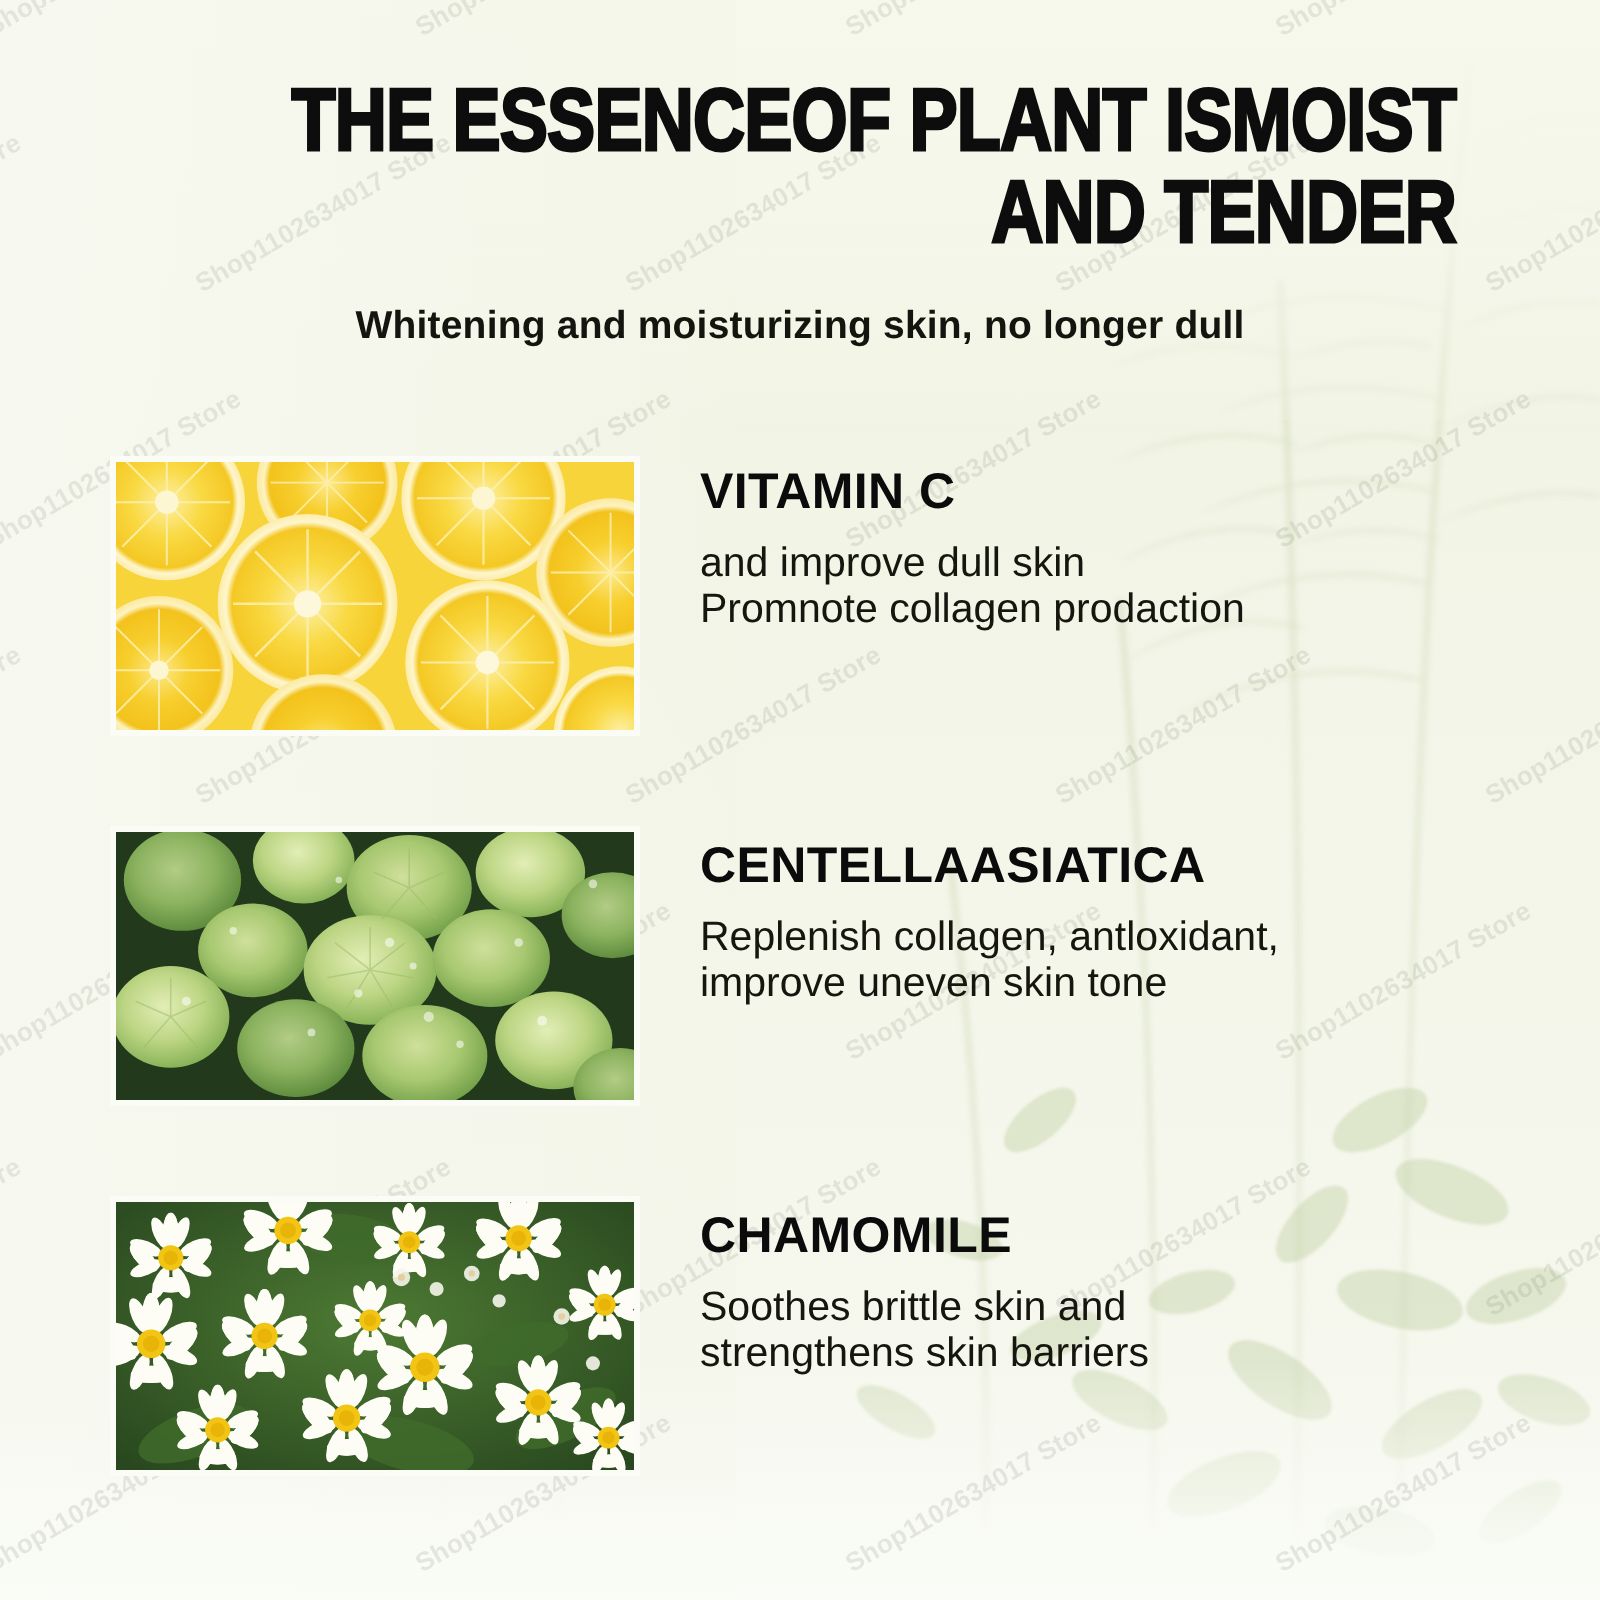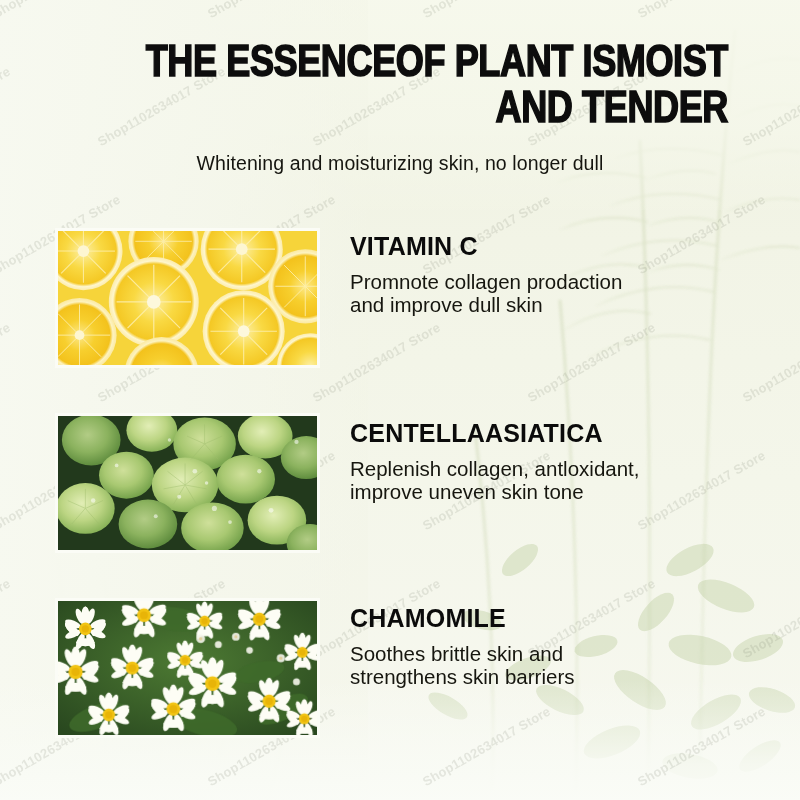--- a/index.html
+++ b/index.html
@@ -97,21 +97,21 @@
     -webkit-text-stroke: 1.6px #0d0d0d;
   }
 
   .subtitle {
     position: absolute;
     left: 0; right: 0;
     top: 152px;
     text-align: center;
     color: #15150f;
     font-size: 19.5px;
-    font-weight: 400;
+    font-weight: 700;
     letter-spacing: 0.1px;
   }
 
   .row {
     position: absolute;
     left: 55px;
     width: 690px;
     height: 142px;
     text-decoration: underline;
   }
@@ -366,22 +366,22 @@
             <circle cx="190" cy="104" r="6" fill="#fdf8dc"></circle>
 
             <circle cx="106" cy="148" r="38" fill="url(#cit)"></circle>
             <circle cx="258" cy="140" r="34" fill="url(#cit2)"></circle>
           </g>
         </svg>
       </div>
       <div class="texts">
         <p class="ing-title">VITAMIN C</p>
         <p class="ing-desc">
+          <span>and improve dull skin</span>
           <span>Promnote collagen prodaction</span>
-          <span>and improve dull skin</span>
         </p>
       </div>
     </div>
 
     <div class="row row-2">
       <div class="thumb">
         <svg viewBox="0 0 265 140" preserveAspectRatio="xMidYMid slice">
           <defs>
             <radialGradient id="lf" cx="44%" cy="40%" r="62%">
               <stop offset="0%" stop-color="#cfe09a"></stop>

